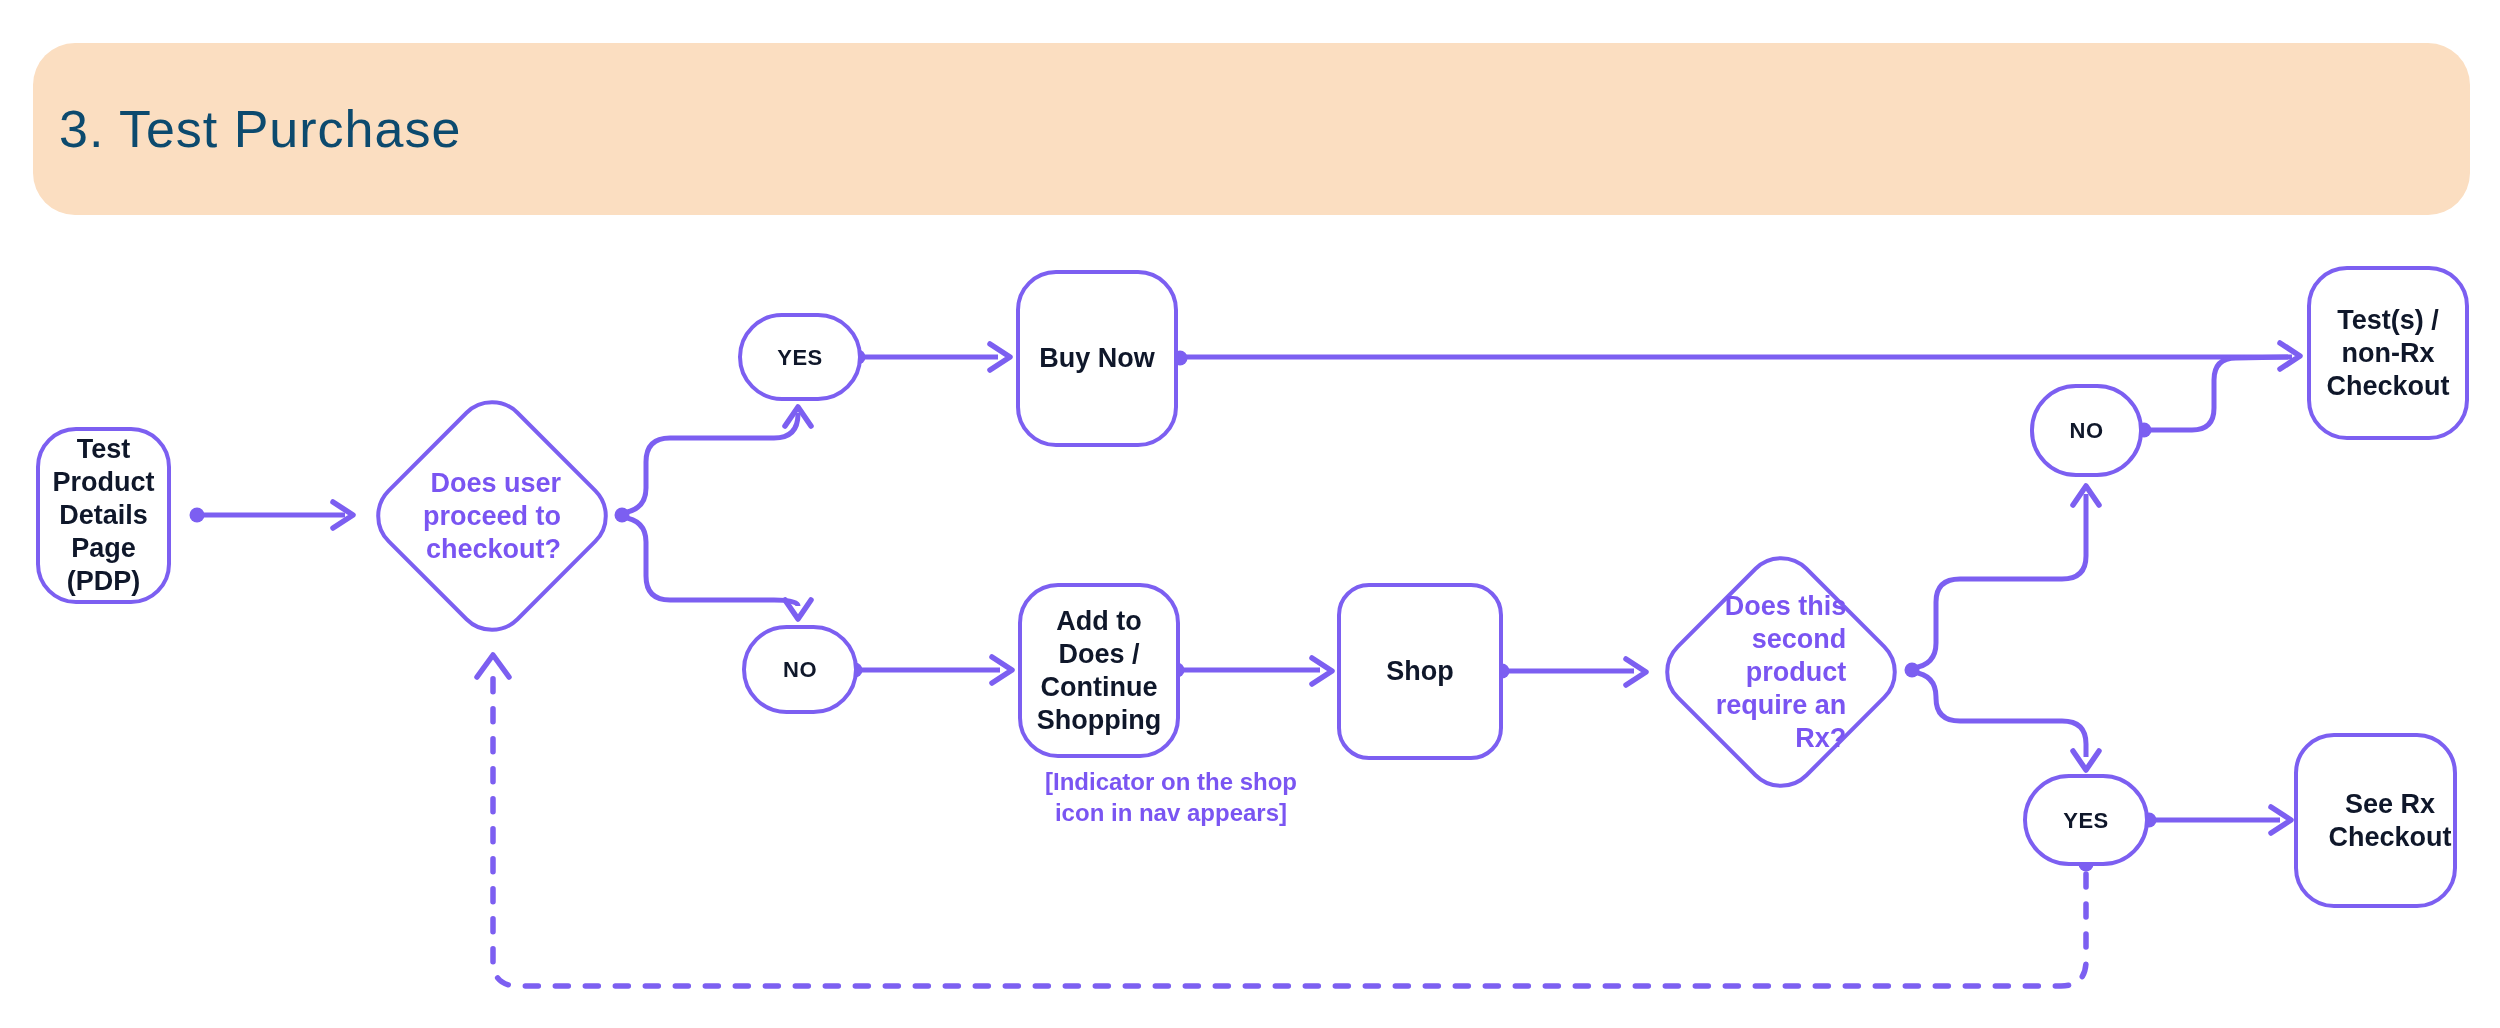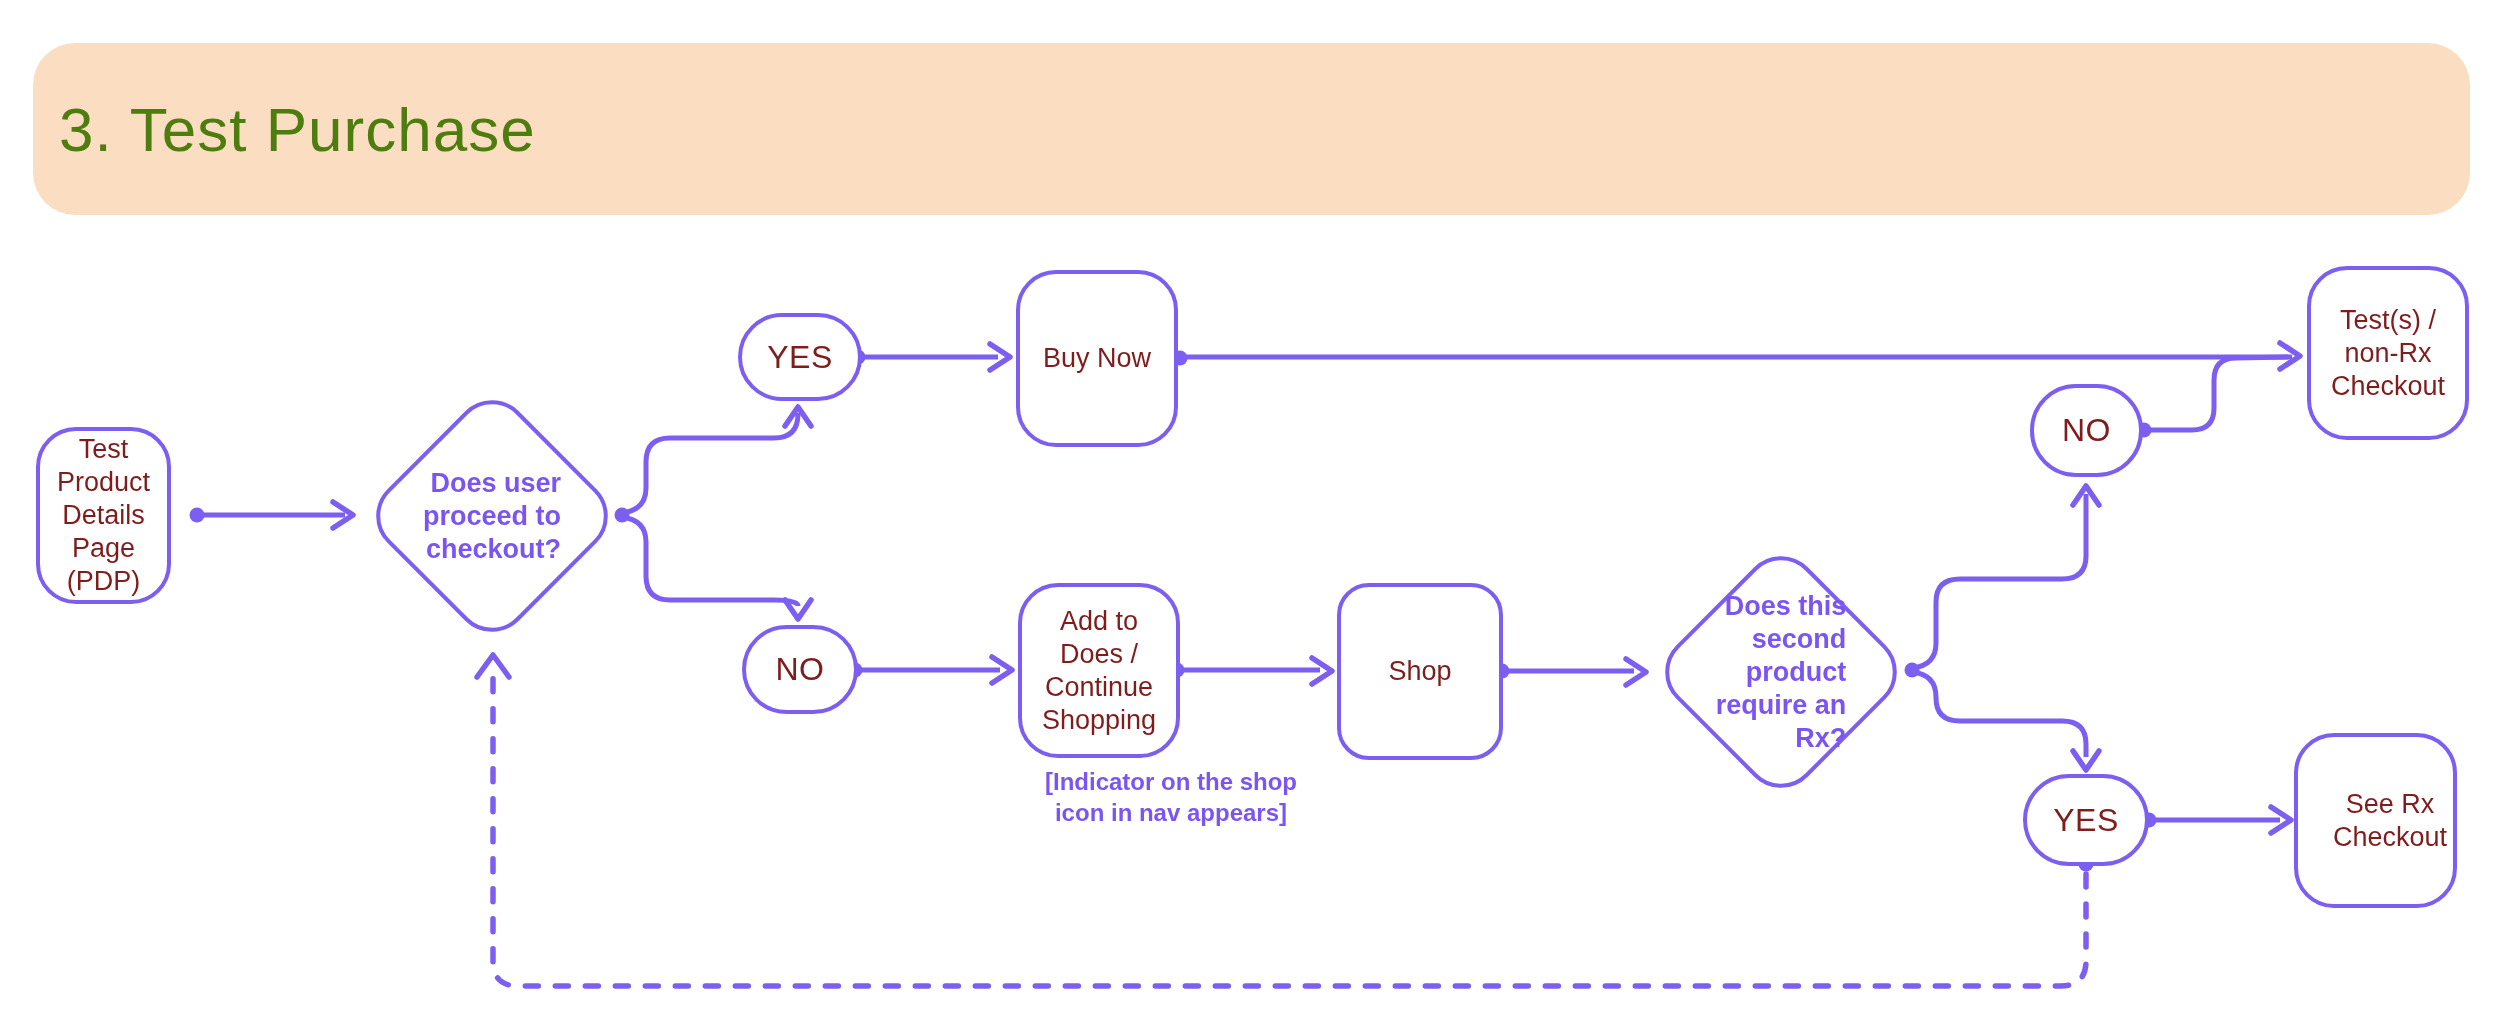--- a/index.html
+++ b/index.html
@@ -2,28 +2,28 @@
 <html><head>
 <meta charset="utf-8">
 <style>
   html,body{margin:0;padding:0;background:#ffffff;}
   #stage{position:relative;width:2500px;height:1028px;background:#ffffff;overflow:hidden;
          font-family:"Liberation Sans","DejaVu Sans",sans-serif;}
 
   
   .banner{position:absolute;left:33px;top:43px;width:2437px;height:172px;
           background:#FBDEC1;border-radius:42px;display:flex;align-items:center;}
-  .banner h1{margin:0 0 0 26px;font-size:62px;font-weight:500;color:#4d7c0f;letter-spacing:1px;}
+  .banner h1{margin:0 0 0 26px;font-size:52px;font-weight:500;color:#0c4a6e;letter-spacing:1px;}
 
   
   .node{position:absolute;box-sizing:border-box;border:4px solid #7C5FF1;background:#ffffff;
         border-radius:40px;display:flex;align-items:center;justify-content:center;
-        color:#7f1d1d;font-weight:normal;font-size:27px;line-height:33px;text-align:center;
+        color:#0f172a;font-weight:bold;font-size:27px;line-height:33px;text-align:center;
         white-space:pre-line;}
-  .circle{border-radius:46px;font-size:32px;letter-spacing:0.5px;}
+  .circle{border-radius:46px;font-size:22px;letter-spacing:0.5px;}
 
   
   .diamond{position:absolute;width:186px;height:186px;}
   .diamond .shape{position:absolute;inset:0;border:4px solid #7C5FF1;border-radius:38px;
                   background:#ffffff;transform:rotate(45deg);}
   .diamond .dlabel{position:absolute;left:-40px;right:-40px;top:0;bottom:0;
                    display:flex;align-items:center;justify-content:center;
                    color:#7A55F2;font-weight:bold;font-size:27px;line-height:33px;
                    text-align:right;white-space:pre-line;}
 

